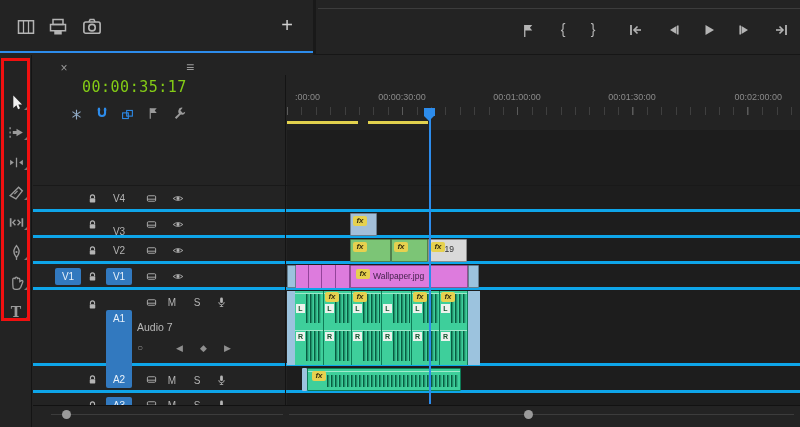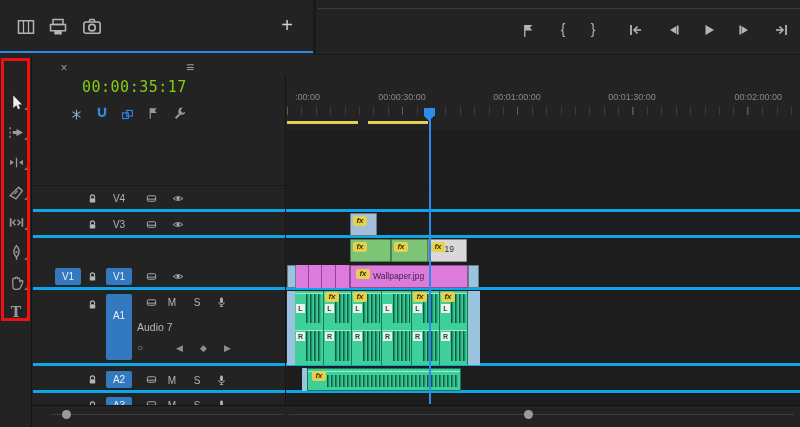--- a/index.html
+++ b/index.html
@@ -307,33 +307,51 @@
         </svg>
       </button>
   </div>
 
   <div class="row" style="top:212px;height:26px">
     <button class="a" style="left:53px;top:6px;width:12px;height:13px">
         <svg width="11" height="12">
           <use href="#i-lock"></use>
         </svg>
       </button>
-    <span class="ntext a" style="left:73px;top:4px">V3</span>
+    <span class="ntext a" style="left:73px;top:11px">V3</span>
     <button class="a" style="left:111px;top:7px;width:15px;height:11px">
         <svg width="15" height="11">
           <use href="#i-sync"></use>
         </svg>
       </button>
     <button class="a" style="left:137px;top:7px;width:16px;height:11px">
         <svg width="16" height="11">
           <use href="#i-eye"></use>
         </svg>
       </button>
   </div>
 
+  <div class="row" style="top:238px;height:26px">
+    <button class="a" style="left:53px;top:6px;width:12px;height:13px">
+        <svg width="11" height="12">
+          <use href="#i-lock"></use>
+        </svg>
+      </button>
+    <span class="ntext a" style="left:73px;top:4px">V2</span>
+    <button class="a" style="left:111px;top:7px;width:15px;height:11px">
+        <svg width="15" height="11">
+          <use href="#i-sync"></use>
+        </svg>
+      </button>
+    <button class="a" style="left:137px;top:7px;width:16px;height:11px">
+        <svg width="16" height="11">
+          <use href="#i-eye"></use>
+        </svg>
+      </button>
+  </div>
 
   <div class="row" style="top:264px;height:26px">
     <span class="nchip a" style="left:22px;top:4px">V1</span>
     <button class="a" style="left:53px;top:6px;width:12px;height:13px">
         <svg width="11" height="12">
           <use href="#i-lock"></use>
         </svg>
       </button>
     <span class="nchip a" style="left:73px;top:4px">V1</span>
     <button class="a" style="left:111px;top:7px;width:15px;height:11px">
@@ -347,21 +365,21 @@
         </svg>
       </button>
   </div>
 
   <div class="row" style="top:290px;height:76px">
     <button class="a" style="left:53px;top:8px;width:12px;height:13px">
         <svg width="11" height="12">
           <use href="#i-lock"></use>
         </svg>
       </button>
-    <span class="nchip a" style="left:73px;top:4px;height:66px;align-items:flex-start;padding-top:16px">A1</span>
+    <span class="nchip a" style="left:73px;top:20px;height:66px;align-items:flex-start;padding-top:3px">A1</span>
     <button class="a" style="left:111px;top:7px;width:15px;height:11px">
         <svg width="15" height="11">
           <use href="#i-sync"></use>
         </svg>
       </button>
     <button class="a" style="left:132px;top:4px;width:14px;height:16px;font-size:10px">M</button>
     <button class="a" style="left:157px;top:4px;width:14px;height:16px;font-size:10px">S</button>
     <button class="a" style="left:182px;top:4px;width:12px;height:15px">
         <svg width="11" height="14">
           <use href="#i-mic"></use>

